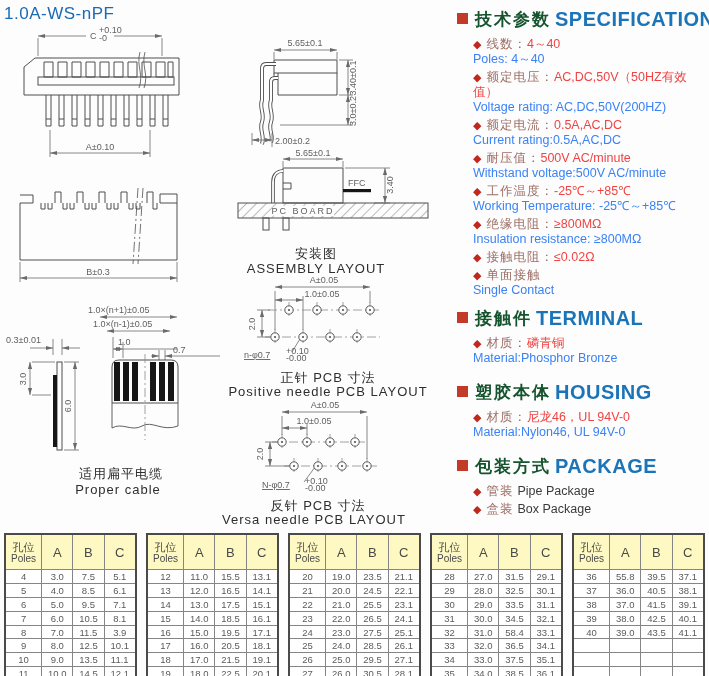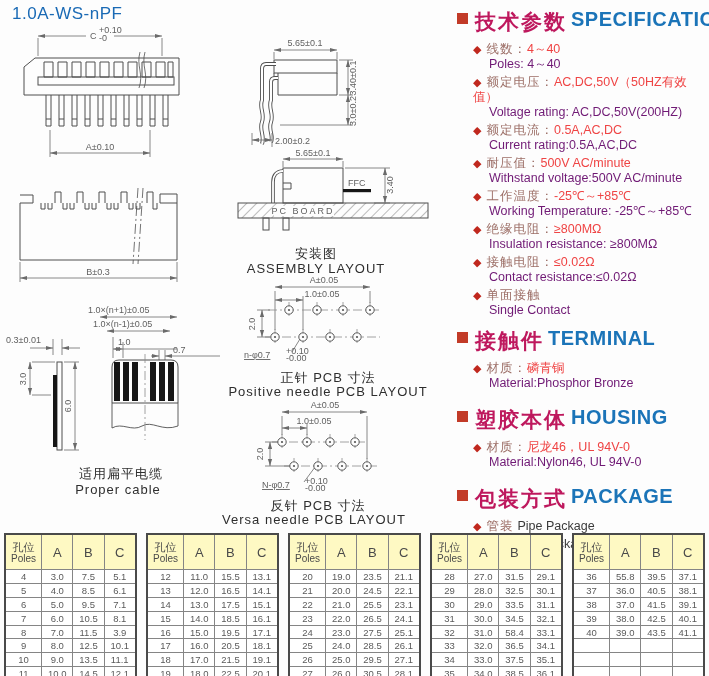--- a/index.html
+++ b/index.html
@@ -1,38 +1,38 @@
 <!DOCTYPE html>
 <html><head>
 <meta charset="utf-8">
 <style>
   html,body{margin:0;padding:0;background:#fff;}
   .sheet{position:relative;width:709px;height:676px;background:#fdfdfd;font-family:"Liberation Sans",sans-serif;overflow:hidden;}
-  .title{position:absolute;left:12px;top:4px;font-size:17px;color:#1a6ab5;letter-spacing:.5px;}
+  .title{position:absolute;left:4px;top:4px;font-size:17px;color:#1a6ab5;letter-spacing:.5px;}
   svg{position:absolute;overflow:visible;}
   svg text{font-family:"Liberation Sans",sans-serif;fill:#5f5f5f;font-size:9px;}
   svg .cap{fill:#2e2e2e;font-size:13px;letter-spacing:1px;}
   .dwg{stroke:#4f4f4f;fill:none;stroke-width:1;}
   .dim,.dima,.ext{stroke:#6a6a6a;fill:none;stroke-width:.8;}
   .blk{fill:#161616;stroke:none;}
   .cl{stroke:#8a8a8a;stroke-width:.8;stroke-dasharray:9 3 2 3;fill:none;}
   
   .specs-col{position:absolute;left:457px;top:8px;width:250px;}
   .sec-head{display:flex;align-items:flex-start;margin:0 0 6px 0;}
   .sq{width:11px;height:11px;background:#c23b28;margin:5px 7px 0 0;flex:0 0 auto;}
-  .sec-cn{font-size:21px;font-weight:bold;color:#be185d;letter-spacing:2px;margin-right:4px;white-space:nowrap;}
+  .sec-cn{font-size:17px;font-weight:bold;color:#14532d;letter-spacing:2px;margin-right:4px;white-space:nowrap;}
   .sec-en{font-size:20px;font-weight:bold;color:#1b74b8;letter-spacing:.5px;white-space:nowrap;}
   .items{margin:0 0 2px 16px;}
   .spec-item{margin-bottom:3px;}
   .spec-item .line1{font-size:12.5px;line-height:15px;}
   .spec-item .diamond{color:#c0281e;font-size:11px;margin-right:5px;}
   .spec-item .cn-label{color:#9c6e66;letter-spacing:1px;}
   .spec-item .cn-value{color:#ef4444;}
   .spec-item .en-inline{color:#3a3a3a;margin-left:4px;text-align:right;}
-  .spec-item .line2{font-size:12.5px;line-height:15px;color:#701a75;margin-left:16px;}
+  .spec-item .line2{font-size:12.5px;line-height:15px;color:#3b82f6;}
   .gap1{height:6px;} .gap2{height:12px;}
   
   .tables{position:absolute;left:0;top:533px;width:709px;display:flex;gap:9px;padding:0 4px;box-sizing:border-box;}
   table.dim-table{border-collapse:collapse;flex:1 1 0;border:2px solid #4a4a4a;background:#fff;table-layout:fixed;}
   table.dim-table th,table.dim-table td{border:1px solid #858585;text-align:center;padding:0;color:#5a5a5a;}
   table.dim-table th{background:#fef9c3;height:34px;font-weight:normal;font-size:13px;color:#4a4a4a;}
   table.dim-table th .pcn{font-size:11px;line-height:12px;}
   table.dim-table th .pen{font-size:10px;line-height:11px;}
   table.dim-table td{height:12.9px;font-size:9.5px;}
   table.dim-table col.c0{width:28%;}
@@ -373,21 +373,20 @@
         <div class="spec-item">
           <div class="line1"><span class="diamond">◆</span><span class="cn-label">工作温度：</span><span class="cn-value">-25℃～+85℃</span></div>
           <div class="line2">Working Temperature: -25℃～+85℃</div>
         </div>
         <div class="spec-item">
           <div class="line1"><span class="diamond">◆</span><span class="cn-label">绝缘电阻：</span><span class="cn-value">≥800MΩ</span></div>
           <div class="line2">Insulation resistance: ≥800MΩ</div>
         </div>
         <div class="spec-item">
           <div class="line1"><span class="diamond">◆</span><span class="cn-label">接触电阻：</span><span class="cn-value">≤0.02Ω</span></div>
-          <div class="line2">Contact resistance:≤0.02Ω</div>
         </div>
         <div class="spec-item">
           <div class="line1"><span class="diamond">◆</span><span class="cn-label">单面接触</span></div>
           <div class="line2">Single Contact</div>
         </div>
       </div>
 
     <div class="gap1"></div>
     <div class="sec-head">
       <span class="sq"></span>

